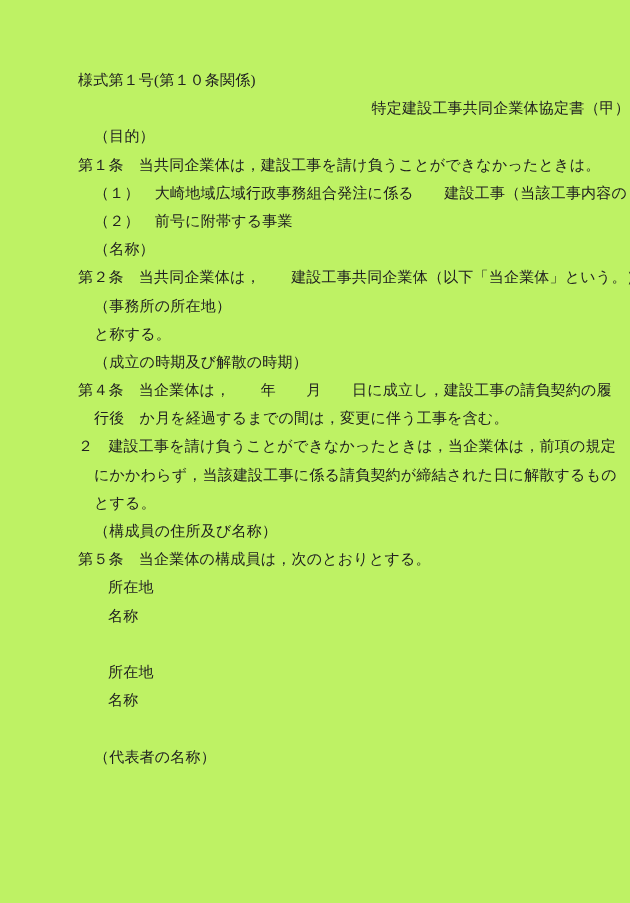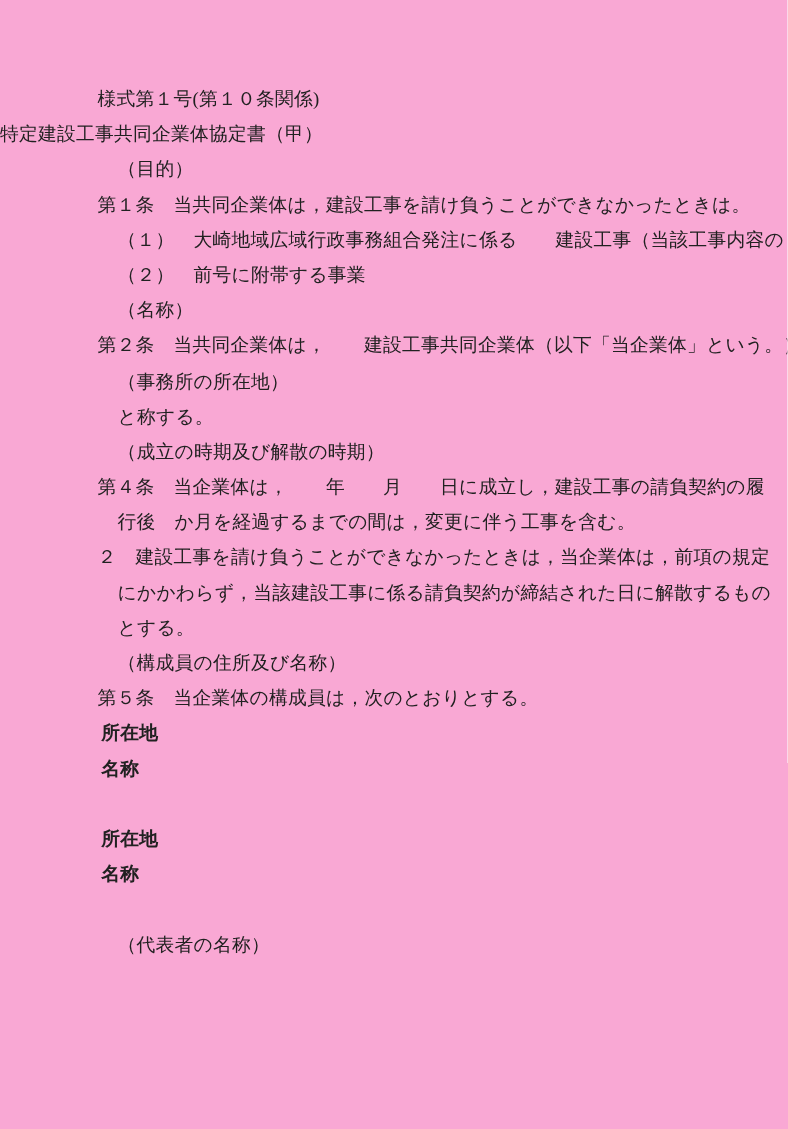--- a/index.html
+++ b/index.html
@@ -22,28 +22,28 @@
   }
   .line {
     height: 28.2px;
     line-height: 28.2px;
     white-space: pre;
     letter-spacing: 0.2px;
   }
   .l0 { padding-left: 78px; }
   .l1 { padding-left: 94px; }
   .l2 { padding-left: 110px; }
-  .l3 { padding-left: 81px; font-weight: bold; }
-  .center { padding-left: 0; text-align: left; }
+  .l3 { padding-left: 108px; }
+  .center { padding-left: 0; text-align: right; }
   .blank {  }
 </style>
 </head>
 <body>
 
-<div class="page" style="background: #f9a8d4; color: rgb(33, 33, 33);">
+<div class="page" style="background: #bef264; color: rgb(33, 33, 33);">
   <div class="doc" id="doc-lines">
       <div class="line l0">様式第１号(第１０条関係)</div>
       <div class="line center">特定建設工事共同企業体協定書（甲）</div>
       <div class="line l1">（目的）</div>
       <div class="line l0">第１条　当共同企業体は，建設工事を請け負うことができなかったときは。</div>
       <div class="line l1">（１）　大崎地域広域行政事務組合発注に係る　　建設工事（当該工事内容の</div>
       <div class="line l1">（２）　前号に附帯する事業</div>
       <div class="line l1">（名称）</div>
       <div class="line l0">第２条　当共同企業体は，　　建設工事共同企業体（以下「当企業体」という。）</div>
       <div class="line l1">（事務所の所在地）</div>

